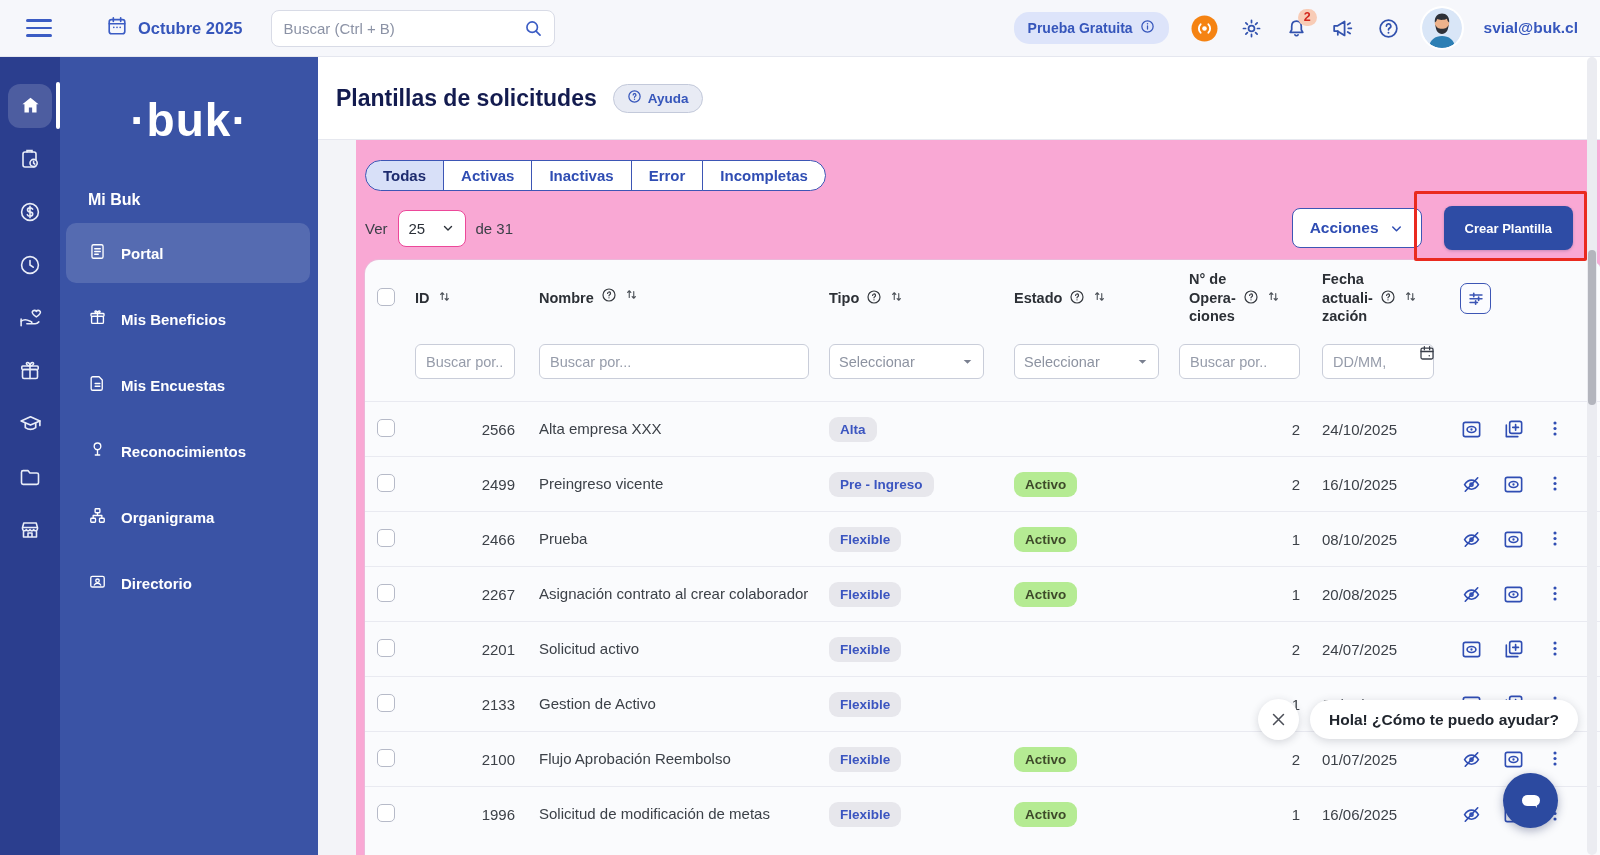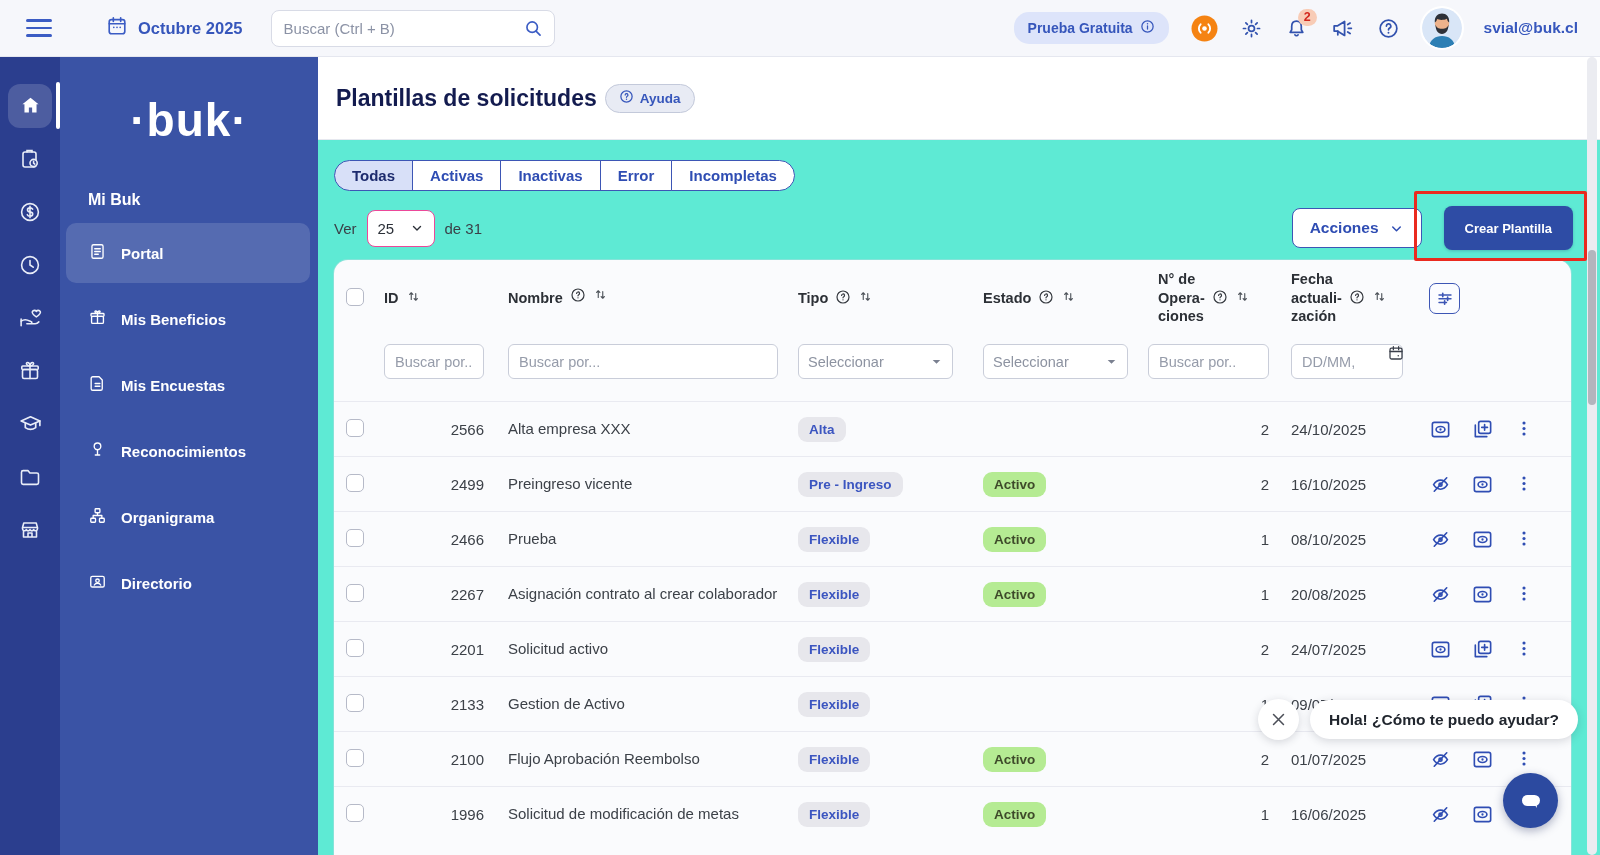--- a/index.html
+++ b/index.html
@@ -35,24 +35,24 @@
   .panel { position:absolute; left:60px; top:57px; width:258px; height:798px; background:#3a53a5; z-index:4; padding-top:36px; }
   .logo { color:#fff; font-size:46px; font-weight:700; text-align:center; letter-spacing:1px; }
   .section-label { color:#fff; font-size:16px; font-weight:700; margin:44px 0 14px 28px; }
   .nav { display:flex; flex-direction:column; gap:6px; padding:0 8px 0 6px; }
   .nav-item { display:flex; align-items:center; gap:14px; height:60px; padding-left:22px; border-radius:10px; color:#fff; font-size:15px; font-weight:600; cursor:pointer; }
   .nav-item.active { background:rgba(255,255,255,0.14); }
   .nav-item svg { flex:0 0 auto; }
 
   
   .main { position:absolute; left:318px; top:57px; width:1282px; height:798px; display:flex; flex-direction:column; }
-  .title-bar { height:83px; background:#fff; border-bottom:1px solid #e6e8ef; display:flex; align-items:center; padding-left:18px; gap:8px; flex:0 0 auto; }
+  .title-bar { height:83px; background:#fff; border-bottom:1px solid #e6e8ef; display:flex; align-items:center; padding-left:18px; gap:16px; flex:0 0 auto; }
   .page-title { font-size:23px; font-weight:700; color:#131b4f; }
   .help-pill { display:flex; align-items:center; gap:6px; background:#e8ebf4; border:1px solid #c3c9da; border-radius:15px; height:29px; padding:0 13px; color:#3656bb; font-size:13.5px; font-weight:700; cursor:pointer; }
-  .content { flex:1 1 auto; background:#5eead4; padding:20px 0 0 16px; display:flex; flex-direction:column; overflow:hidden; }
+  .content { flex:1 1 auto; background:#f9a8d4; padding:20px 0 0 9px; display:flex; flex-direction:column; overflow:hidden;margin-left:38px; }
 
   .tabs { display:inline-flex; align-self:flex-start; }
   .tab { border:1px solid #3d56b5; background:#fff; color:#2f4db3; font-size:15px; font-weight:700; padding:6px 17px; margin-left:-1px; cursor:pointer; }
   .tab:first-child { border-radius:17px 0 0 17px; margin-left:0; }
   .tab:last-child { border-radius:0 17px 17px 0; }
   .tab.active { background:#d8e0f8; color:#1d2b6e; }
 
   .controls { display:flex; align-items:center; margin-top:15px; padding-right:27px; flex:0 0 auto; }
   .ver-group { display:flex; align-items:center; gap:10px; font-size:15px; color:#3a3f47; }
   .select-box { display:flex; align-items:center; justify-content:space-between; width:68px; height:37px; background:#fff; border:1px solid #ec4899; border-radius:8px; padding:0 10px; font-size:15px; color:#2b3038; cursor:pointer; }

